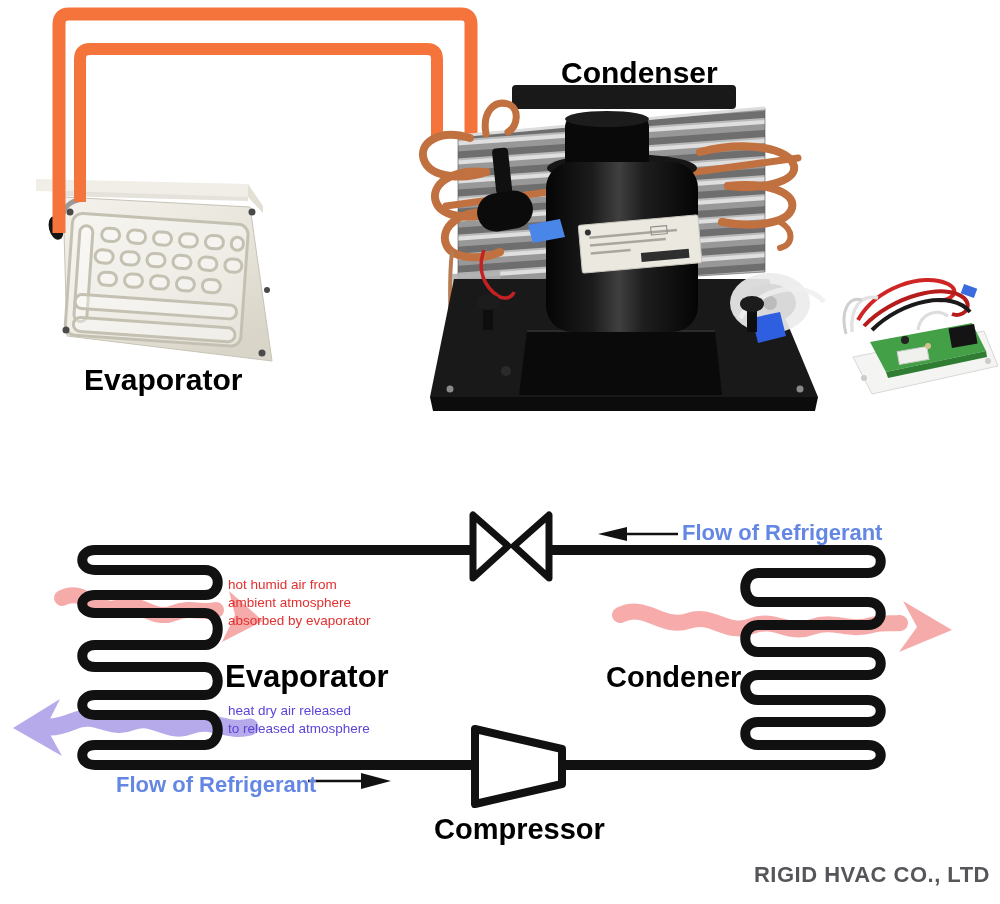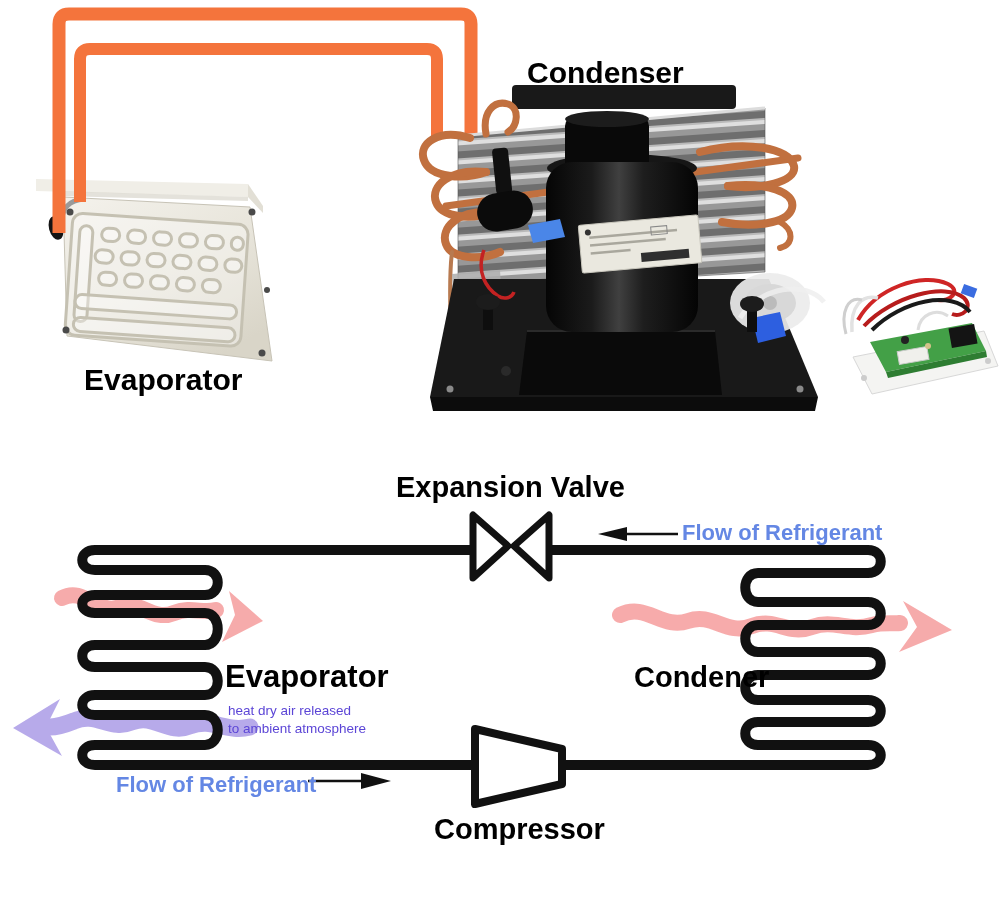--- a/index.html
+++ b/index.html
@@ -214,30 +214,35 @@
         <line x1="625" y1="534" x2="678" y2="534" style="stroke:var(--ink,#111)" stroke-width="2.5"></line>
         <polygon points="598,534 627,527 627,541" style="fill:var(--ink,#111)"></polygon>
       </g>
       <g>
         <line x1="308" y1="781" x2="362" y2="781" style="stroke:var(--ink,#111)" stroke-width="2.5"></line>
         <polygon points="391,781 361,773 361,789" style="fill:var(--ink,#111)"></polygon>
       </g>
     </g>
   </svg>
 
-  <div class="lbl lbl-big" style="left:527px;top:56px;text-align:right;">Condenser</div>
+  <div class="lbl lbl-big" style="left:561px;top:56px;text-align:right;">Condenser</div>
   <div class="lbl lbl-big" style="left:84px;top:363px;">Evaporator</div>
 
-  <div class="lbl lbl-diagram" style="left:396px;top:471px;">Expansion Valve</div>
 
   <div class="lbl lbl-flow" style="left:682px;top:520px;">Flow of Refrigerant</div>
   <div class="lbl lbl-flow" style="left:116px;top:772px;">Flow of Refrigerant</div>
 
+  <div class="note note-red" style="left:228px;top:576px;">
+    <div>hot humid air from</div>
+    <div>ambient atmosphere</div>
+    <div>absorbed by evaporator</div>
+  </div>
   <div class="note note-violet" style="left:228px;top:702px;">
     <div>heat dry air released</div>
-    <div>to ambient atmosphere</div>
+    <div>to released atmosphere</div>
   </div>
 
   <div class="lbl" style="left:225px;top:659px;font-weight:bold;font-size:31px;">Evaporator</div>
-  <div class="lbl lbl-diagram" style="left:606px;top:661px;margin-left:28px;">Condener</div>
+  <div class="lbl lbl-diagram" style="left:606px;top:661px;">Condener</div>
   <div class="lbl lbl-diagram" style="left:434px;top:813px;">Compressor</div>
 
+  <div class="footer" style="right:10px;top:862px;">RIGID HVAC CO., LTD</div>
 </div>
 
 </body></html>

